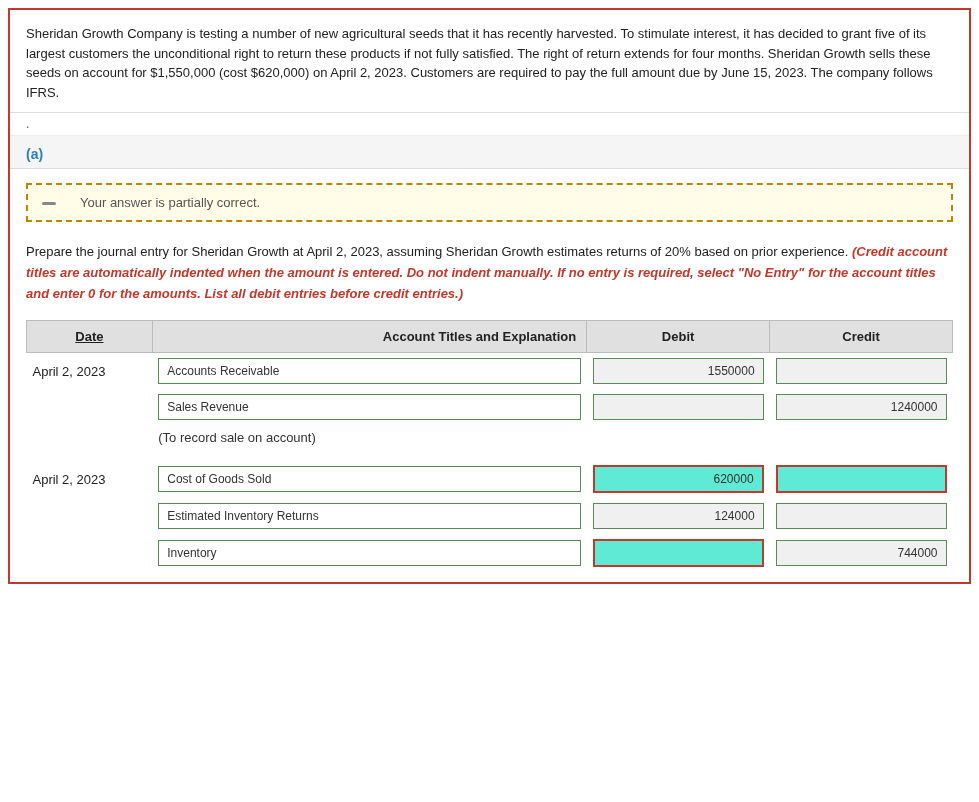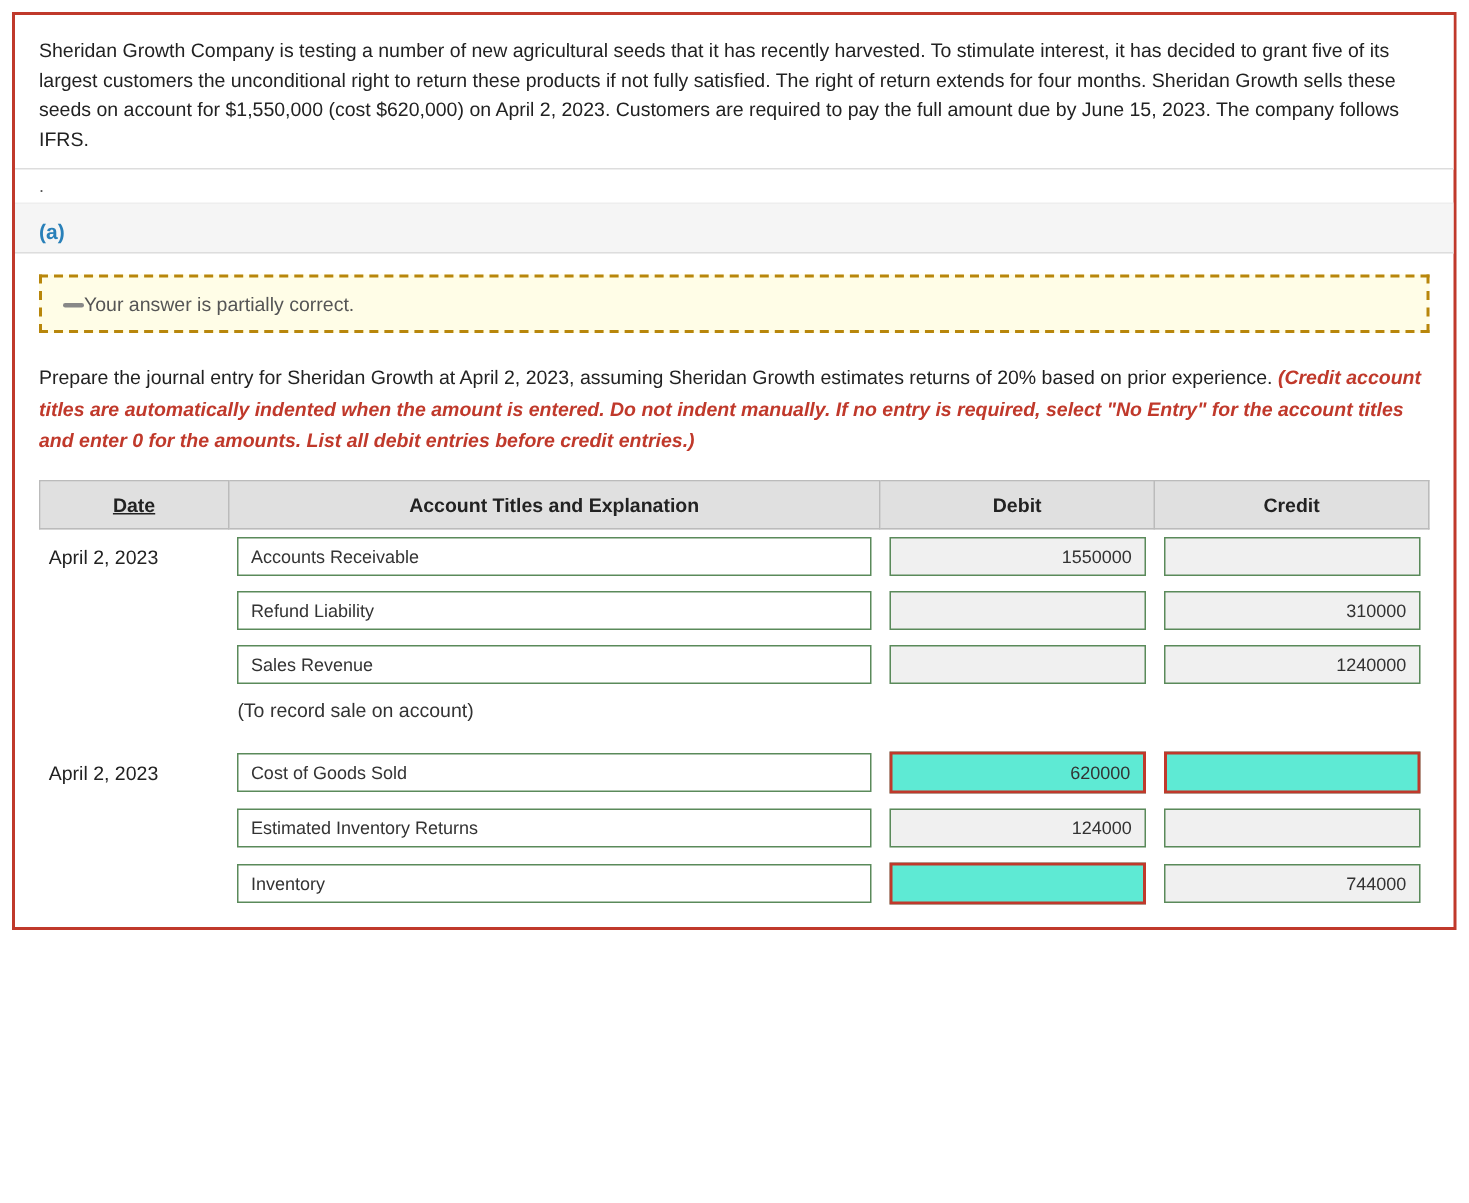--- a/index.html
+++ b/index.html
@@ -37,21 +37,21 @@
       font-size: 14px;
       font-weight: bold;
     }
     .partial-correct-box {
       border: 2px dashed #b8860b;
       background: #fffde7;
       margin: 14px 16px 10px 16px;
       padding: 10px 14px;
       display: flex;
       align-items: center;
-      gap: 0;
+      gap: 24px;
       font-size: 13px;
       color: #555;
     }
     .minus-icon {
       display: inline-block;
       width: 14px;
       height: 3px;
       background: #888;
       border-radius: 2px;
       flex-shrink: 0;
@@ -80,21 +80,21 @@
       text-align: center;
       font-weight: bold;
       font-size: 13px;
     }
     .journal-table thead tr th:first-child {
       text-align: center;
       width: 110px;
       text-decoration: underline;
     }
     .journal-table thead tr th:nth-child(2) {
-      text-align: center;
+      text-align: right;
       width: 380px;
     }
     .journal-table thead tr th:nth-child(3) {
       width: 160px;
     }
     .journal-table thead tr th:nth-child(4) {
       width: 160px;
       margin-top: 48px;
     }
     .journal-table tbody tr td {
@@ -179,26 +179,20 @@
     </thead>
     <tbody id="journal-body">
     <tr>
           <td class="date-cell">April 2, 2023</td>
           <td><input type="text" class="account-input" value="Accounts Receivable" style=""></td>
           <td><input type="text" class="amount-input empty" value="1550000" style=""></td>
           <td><input type="text" class="amount-input empty" style=""></td>
         </tr>
         <tr>
           <td class="date-cell"></td>
-          <td><input type="text" class="account-input" value="Refund Liability" style=""></td>
-          <td><input type="text" class="amount-input empty" style=""></td>
-          <td><input type="text" class="amount-input empty" value="310000" style=""></td>
-        </tr>
-        <tr>
-          <td class="date-cell"></td>
           <td><input type="text" class="account-input" value="Sales Revenue" style=""></td>
           <td><input type="text" class="amount-input empty" style=""></td>
           <td><input type="text" class="amount-input empty" value="1240000" style=""></td>
         </tr>
         <tr>
           <td></td>
           <td colspan="3" class="note-cell">(To record sale on account)</td>
         </tr>
         <tr>
           <td colspan="4" style="height: 8px;"></td>

